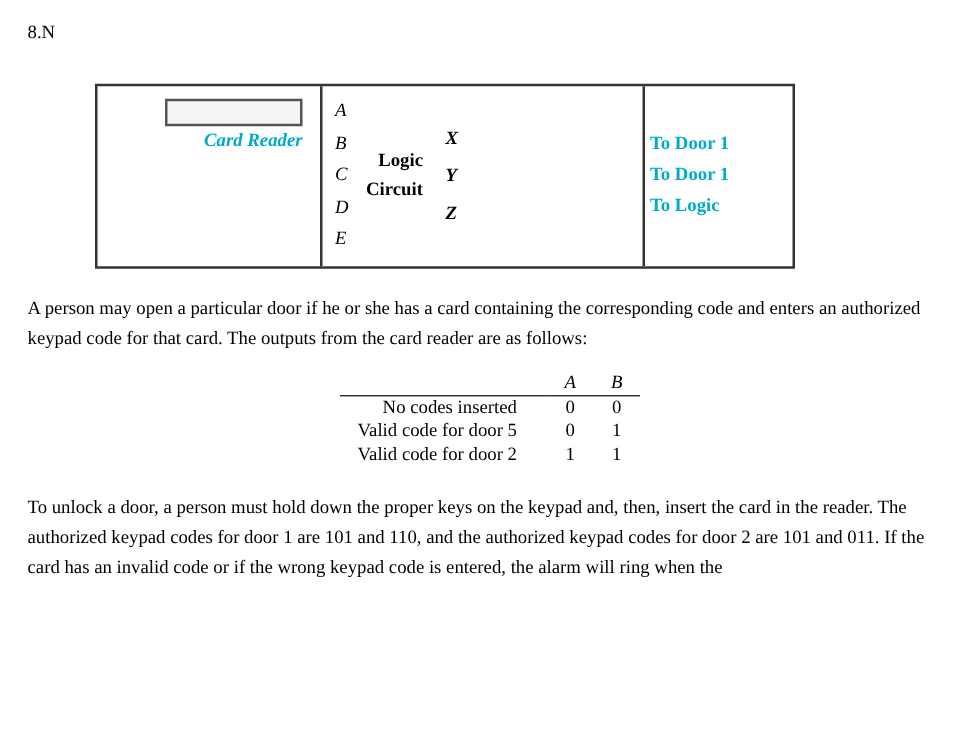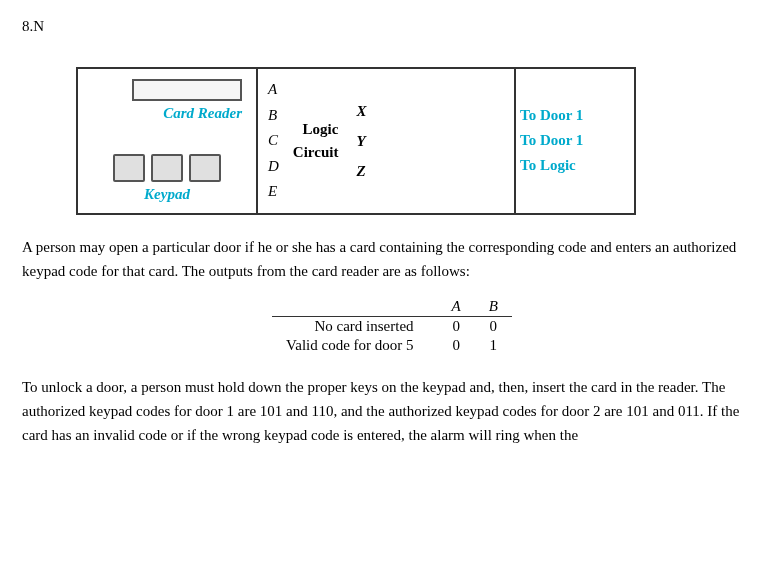--- a/index.html
+++ b/index.html
@@ -202,28 +202,20 @@
 </div>
 
 <div class="diagram-container">
   <div class="diagram-box">
 
     <div class="left-panel">
       <div class="card-reader-section">
         <div class="card-slot"></div>
         <span class="card-reader-label">Card Reader</span>
       </div>
-      <div class="keypad-section">
-        <div class="keypad-buttons">
-          <div class="keypad-btn"></div>
-          <div class="keypad-btn"></div>
-          <div class="keypad-btn"></div>
-        </div>
-        <span class="keypad-label">Keypad</span>
-      </div>
     </div>
 
     <div class="middle-panel">
       <div class="inputs-col">
         <span><i>A</i></span>
         <span><i>B</i></span>
         <span><i>C</i></span>
         <span><i>D</i></span>
         <span><i>E</i></span>
       </div>
@@ -253,26 +245,31 @@
   <table class="truth-table">
     <thead>
       <tr class="header-row">
         <th class="row-label"></th>
         <th class="col-header"><i>A</i></th>
         <th class="col-header"><i>B</i></th>
       </tr>
     </thead>
     <tbody>
       <tr>
-        <td class="row-label">No card inserted</td>
+        <td class="row-label">No codes inserted</td>
         <td>0</td>
         <td>0</td>
       </tr>
       <tr>
         <td class="row-label">Valid code for door 5</td>
         <td>0</td>
         <td>1</td>
       </tr>
+      <tr>
+        <td class="row-label">Valid code for door 2</td>
+        <td>1</td>
+        <td>1</td>
+      </tr>
     </tbody>
   </table>
 </div>
 
 <div class="body-text">To unlock a door, a person must hold down the proper keys on the keypad and, then, insert the card in the reader. The authorized keypad codes for door 1 are 101 and 110, and the authorized keypad codes for door 2 are 101 and 011. If the card has an invalid code or if the wrong keypad code is entered, the alarm will ring when the</div>
 
 </body></html>

